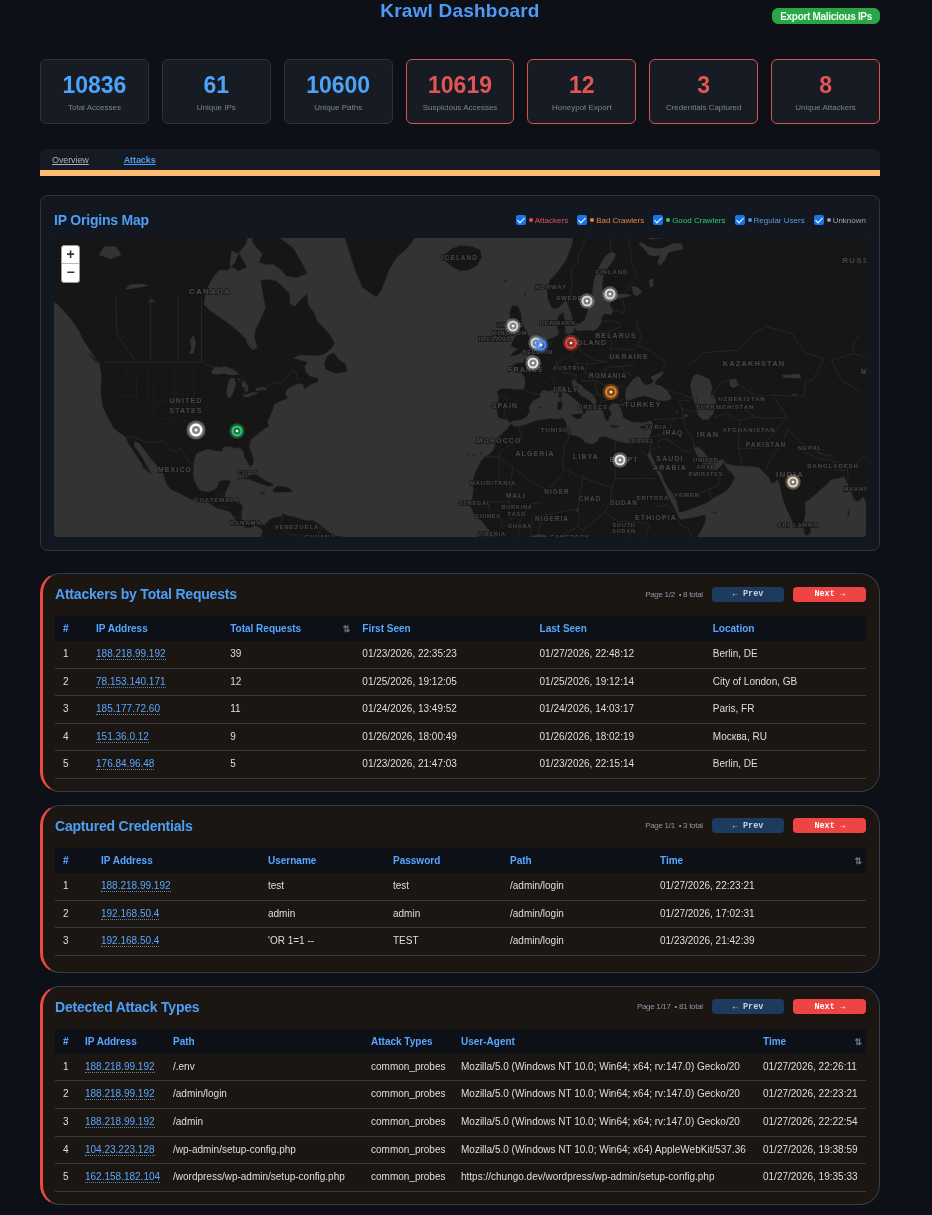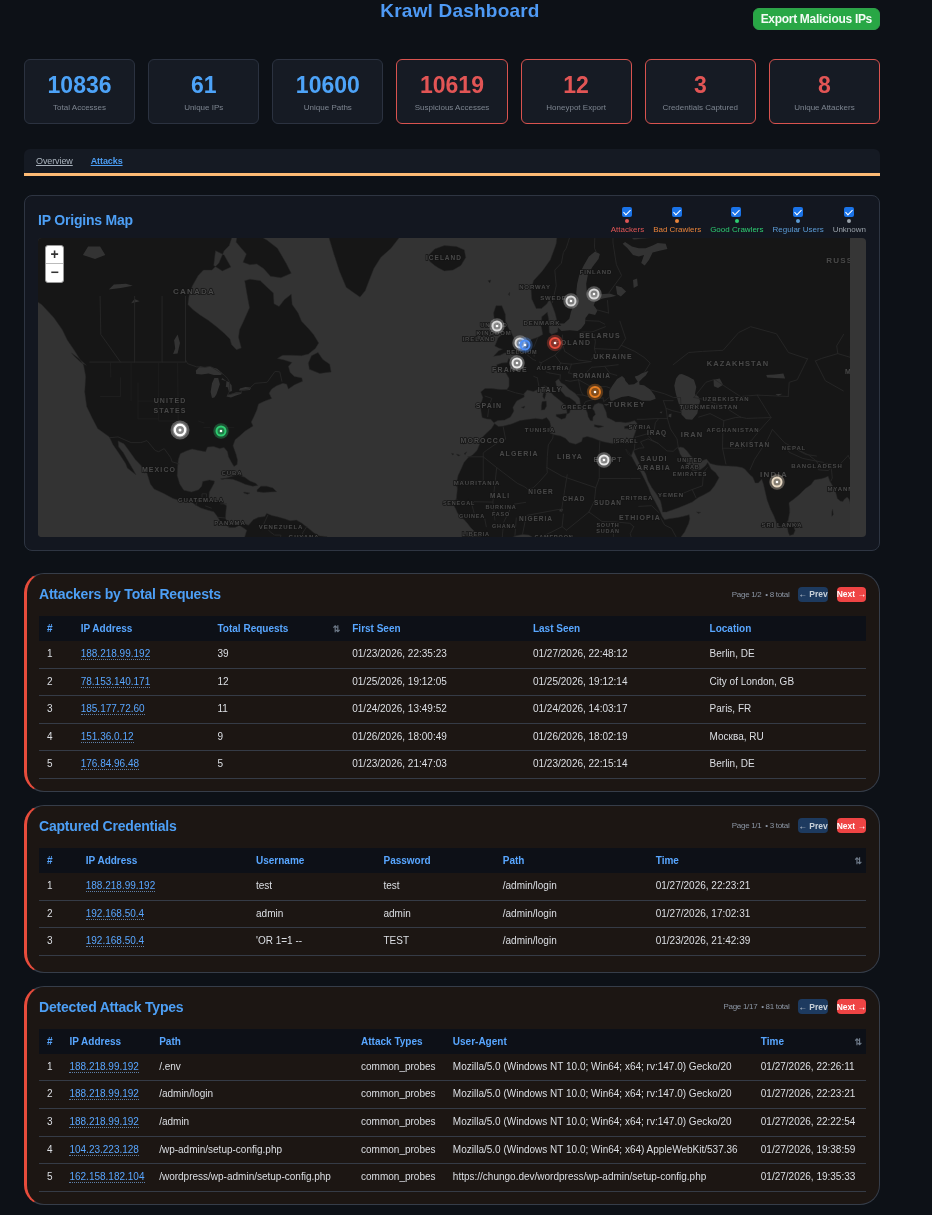--- a/index.html
+++ b/index.html
@@ -1,52 +1,52 @@
 <!DOCTYPE html>
 <html><head>
 <meta charset="utf-8">
 <style>
 * { margin:0; padding:0; box-sizing:border-box; }
 html,body { background:#0d1117; font-family:"Liberation Sans", sans-serif; }
 body { width:932px; }
-.container { margin:0 52px 0 24px; }
+.container { margin:0 52px 0 40px; }
 .hdr { position:relative; height:50px; margin:0 52px 0 40px; }
 .hdr h1 { text-align:center; color:#4e9af5; font-size:19px; font-weight:bold; letter-spacing:0.2px; }
-.export { position:absolute; right:0px; top:8px; background:#28a745; color:#f3fbf5; border:1px solid #2fa04a; border-radius:6px; font-family:"Liberation Sans", sans-serif; font-size:12px; letter-spacing:-0.3px; font-weight:bold; padding:0 7px; height:22px; }
+.export { position:absolute; right:0px; top:8px; background:#28a745; color:#f3fbf5; border:1px solid #2fa04a; border-radius:6px; font-family:"Liberation Sans", sans-serif; font-size:10px; letter-spacing:-0.3px; font-weight:bold; padding:0 7px; height:16px; }
 .stats { display:flex; gap:13px; margin-top:9px; }
 .stat { flex:1; background:#161b24; border:1px solid #2b3240; border-radius:6px; text-align:center; height:65px; padding-top:13px; }
 .stat .num { color:#4da3f8; font-size:23px; font-weight:bold; line-height:24px; }
 .stat .lbl { color:#7d8590; font-size:8px; margin-top:6px; }
 .stat.red { border-color:#d9534f; }
 .stat.red .num { color:#e25555; }
-.tabs { margin-top:25px; height:27px; background:#151a23; border-bottom:3px solid #fdba74; border-radius:6px 6px 0 0; padding-left:12px; display:flex; align-items:center; gap:18px; }
+.tabs { margin-top:25px; height:27px; background:#151a23; border-bottom:6px solid #fdba74; border-radius:6px 6px 0 0; padding-left:12px; display:flex; align-items:center; gap:35px; }
 .tabs a { font-size:9px; letter-spacing:-0.1px; text-decoration:underline; }
 .tabs a.t1 { color:#a9b2bc; }
 .tabs a.t2 { color:#4d9ff5; font-weight:bold; }
 .card { background:#131720; border:1px solid #2e3542; border-radius:8px; margin-top:19px; }
 .mapcard { padding:13px; }
 .maphead { display:flex; align-items:center; justify-content:space-between; height:22px; }
 .maphead h2 { color:#4d9ff5; font-size:14px; font-weight:bold; letter-spacing:-0.2px; }
 .legend { display:flex; align-items:center; gap:9px; }
-.leg { display:flex; align-items:center; gap:2px; font-size:8px;flex-direction:column; }
+.leg { display:flex; align-items:center; gap:2px; font-size:8px; }
 .leg .cb { width:10px; height:10px; background:#1a73e8; border-radius:2px; position:relative; margin-right:1px; }
 .leg .cb:after { content:""; position:absolute; left:3px; top:1px; width:3px; height:6px; border:solid #fff; border-width:0 1.5px 1.5px 0; transform:rotate(45deg); }
 .leg .dot { width:4px; height:4px; border-radius:50%; }
 .mapwrap { position:relative; margin-top:7px; height:299px; border-radius:4px; overflow:hidden; background:#363636; }
 .zoomctl { position:absolute; top:7px; left:7px; width:19px; background:#fff; border:1px solid #9a9a9a; border-radius:3px; z-index:5; }
 .zoomctl div { height:18px; line-height:17px; text-align:center; font-size:14px; font-weight:bold; color:#333; }
 .zoomctl div:first-child { border-bottom:1px solid #bbb; }
 
 .tcard { background:#1c1613; border:1px solid #363d49; border-left:3px solid #e74c3c; border-radius:20px; margin-top:13px; padding-bottom:12px; }
 .mapcard + .tcard { margin-top:22px; }
 .thead { display:flex; align-items:center; justify-content:space-between; padding:12px 13px 14px 12px; }
 .thead h2 { color:#4d9ff5; font-size:14px; font-weight:bold; letter-spacing:-0.2px; }
 .tnav { display:flex; align-items:center; gap:9px; }
 .pginfo { color:#8b95a3; font-size:8px; letter-spacing:-0.3px; }
-.btn { font-family:Liberation Sans, sans-serif; font-size:8.5px; font-weight:bold; border:none; border-radius:4px; height:15px; padding:0 0; }
+.btn { font-family:Liberation Mono, monospace; font-size:8.5px; font-weight:bold; border:none; border-radius:4px; height:15px; padding:0 21px; }
 .btn.prev { background:#1d3a5f; color:#c9d1d9; }
 .btn.next { background:#ef4444; color:#fff; }
 table { border-collapse:collapse; width:calc(100% - 25px); margin:0 13px 0 12px; table-layout:fixed; font-size:10px; }
 thead tr { background:#0d1017; }
 th { color:#58a6ff; font-weight:bold; text-align:left; padding:7px 8px; font-size:10px; position:relative; }
 td { color:#dcdfe4; padding:8px 8px; line-height:10.6px; border-top:1px solid #353b46; overflow:hidden; white-space:nowrap; }
 tbody tr:first-child td { border-top:none; }
 table { border-bottom:1px solid #353b46; }
 .ip { color:#58a6ff; border-bottom:1px dotted #5d7fa8; padding-bottom:0px;text-align:right; }
 .sort { color:#6f7b8a; font-size:9px; position:absolute; right:5px; top:8px; letter-spacing:-1px; }

